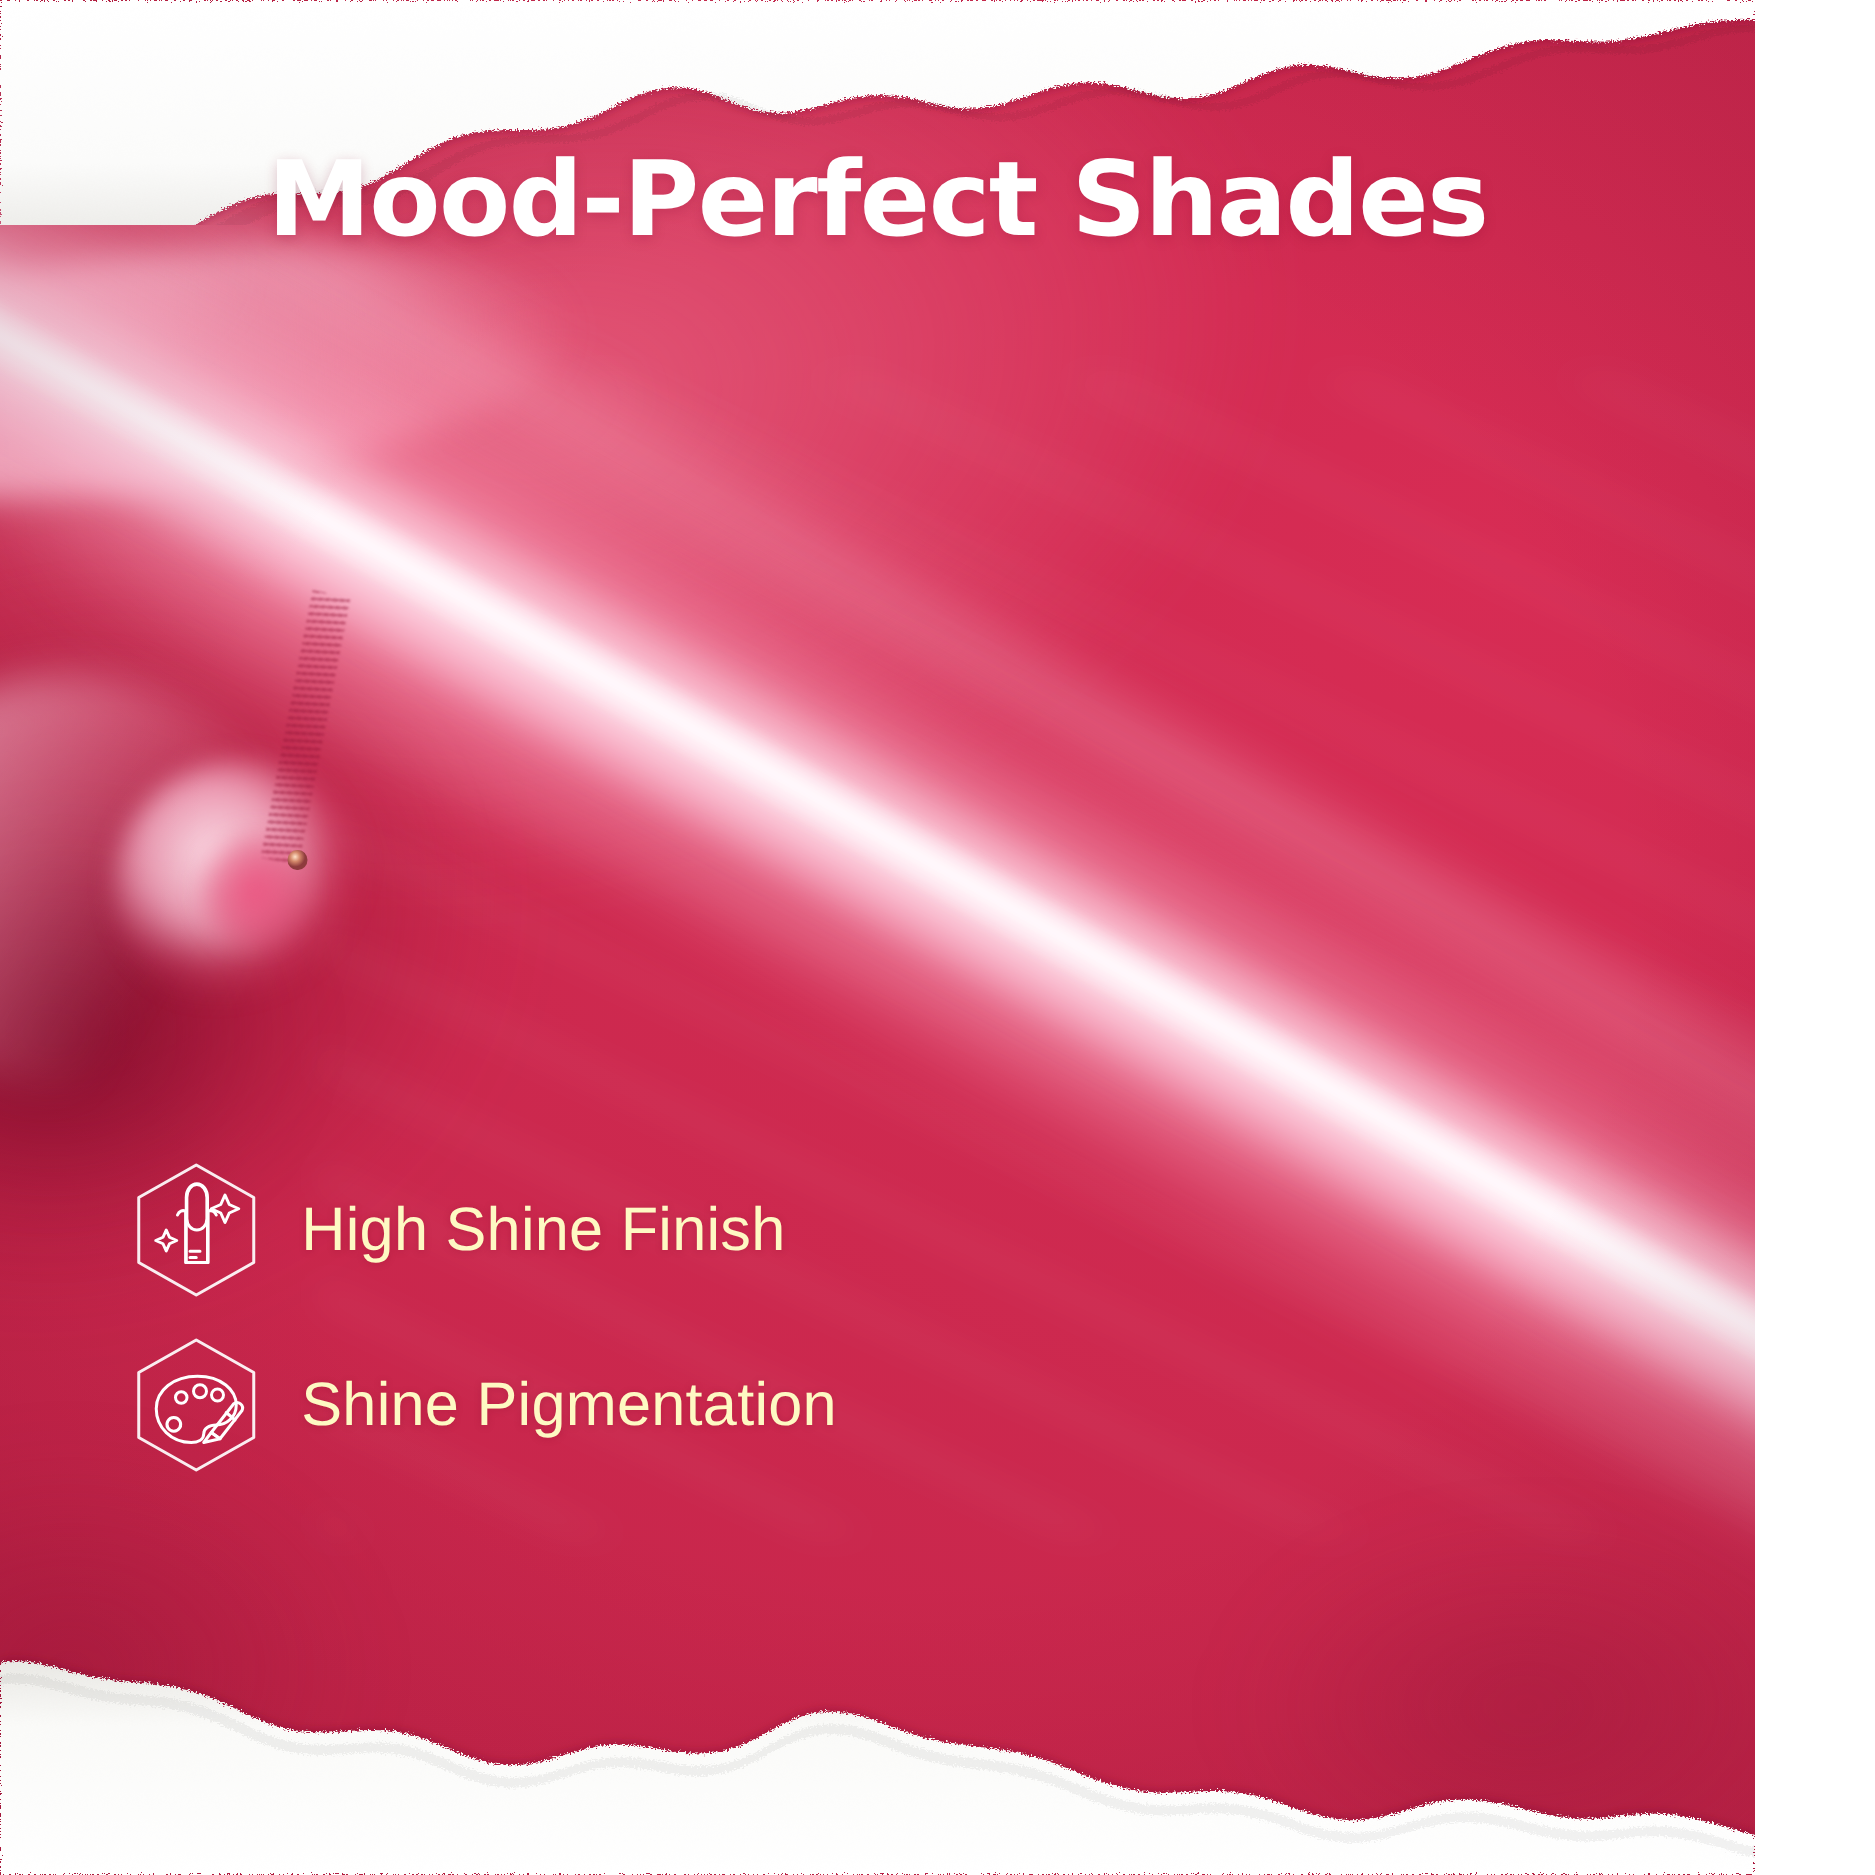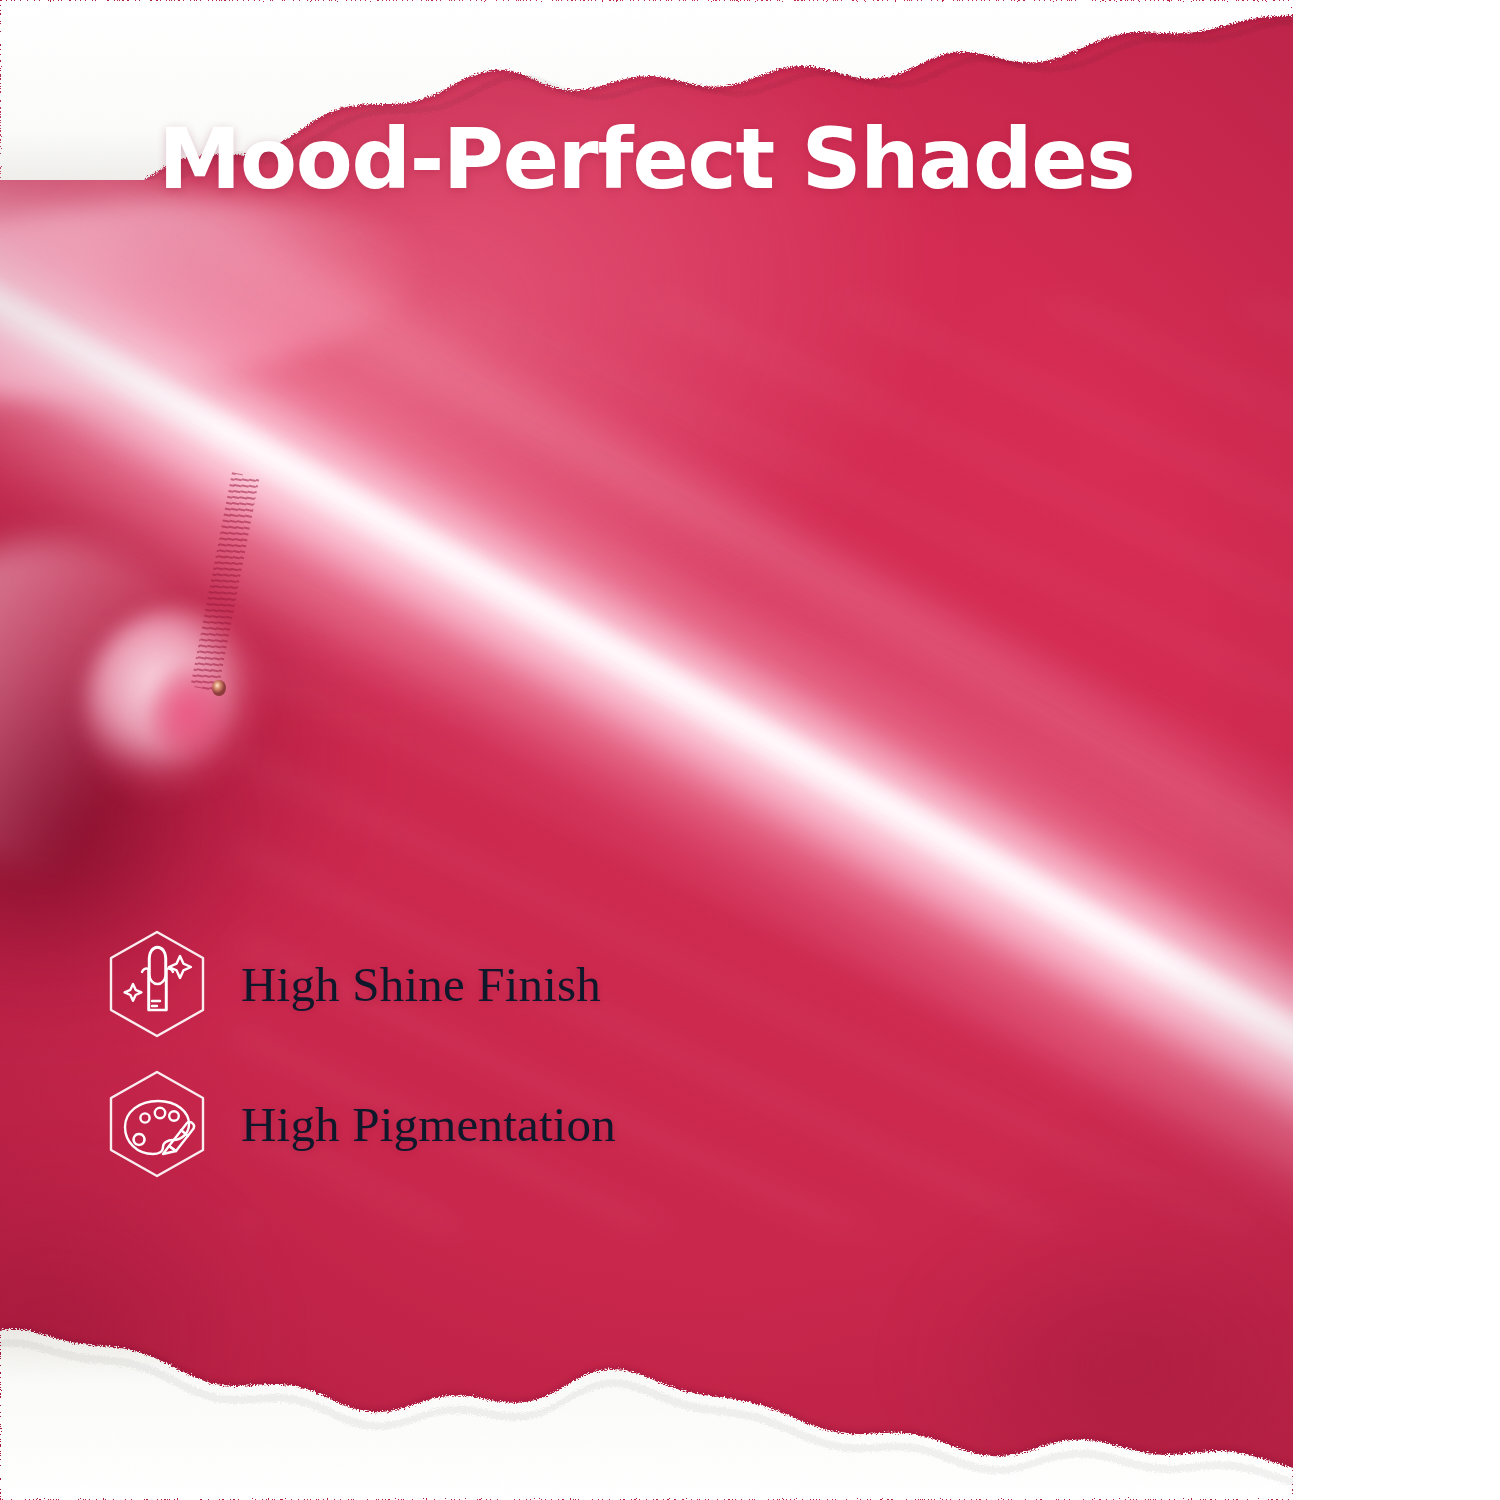--- a/index.html
+++ b/index.html
@@ -5,21 +5,21 @@
   * { margin:0; padding:0; box-sizing:border-box; }
   html, body {
     width:1500px; height:1500px;
     background:#ffffff;
     font-family:"Liberation Sans", sans-serif;
     overflow:hidden;
   }
 
   #stage {
     position:relative;
-    width:1293px; height:1500px;
+    width:1404px; height:1500px;
     background:#d12950;
     overflow:hidden;
     padding-left:48px;
   }
 
   
   .photo { position:absolute; inset:0; overflow:hidden; }
 
   .base {
     position:absolute; inset:0;
@@ -216,27 +216,27 @@
 
   
   .features {
     position:absolute; left:103px; top:928px;
     display:flex; flex-direction:column; gap:28px;
   }
   .feature { display:flex; align-items:center; gap:30px; }
   .feat-icon { width:108px; height:112px; flex:0 0 auto; }
   .feat-icon svg { display:block; width:100%; height:100%; }
   .feat-label {
-    color:#0f172a;
+    color:#fef9c3;
     font-size:49px;
     font-weight:normal;
     letter-spacing:.2px;
     white-space:nowrap;
     text-shadow:0 1px 6px rgba(130,10,45,.25);
-    font-family:Liberation Serif, serif;
+    font-family:Liberation Sans, sans-serif;
   }
 </style>
 </head>
 <body>
 
 <div id="stage">
 
   <div class="photo">
     <div class="base"></div>
     <div class="sheen-top"></div>
@@ -419,18 +419,18 @@
 
           <circle cx="42" cy="50" r="4.6"></circle>
           <circle cx="57" cy="45" r="5.2"></circle>
           <circle cx="71" cy="48" r="4.8"></circle>
 
           <path d="M66 78 L84 55 a4.4 4.4 0 0 1 6.6 5.4 L73 83 Z"></path>
           <path d="M66 78 L60 86 L73 83 Z"></path>
           <path d="M78 62 L85 68"></path>
         </svg>
       </span>
-      <span class="feat-label">High Pigmentation</span>
+      <span class="feat-label">Shine Pigmentation</span>
     </div>
 
 
   </div>
 </div>
 
 </body></html>

